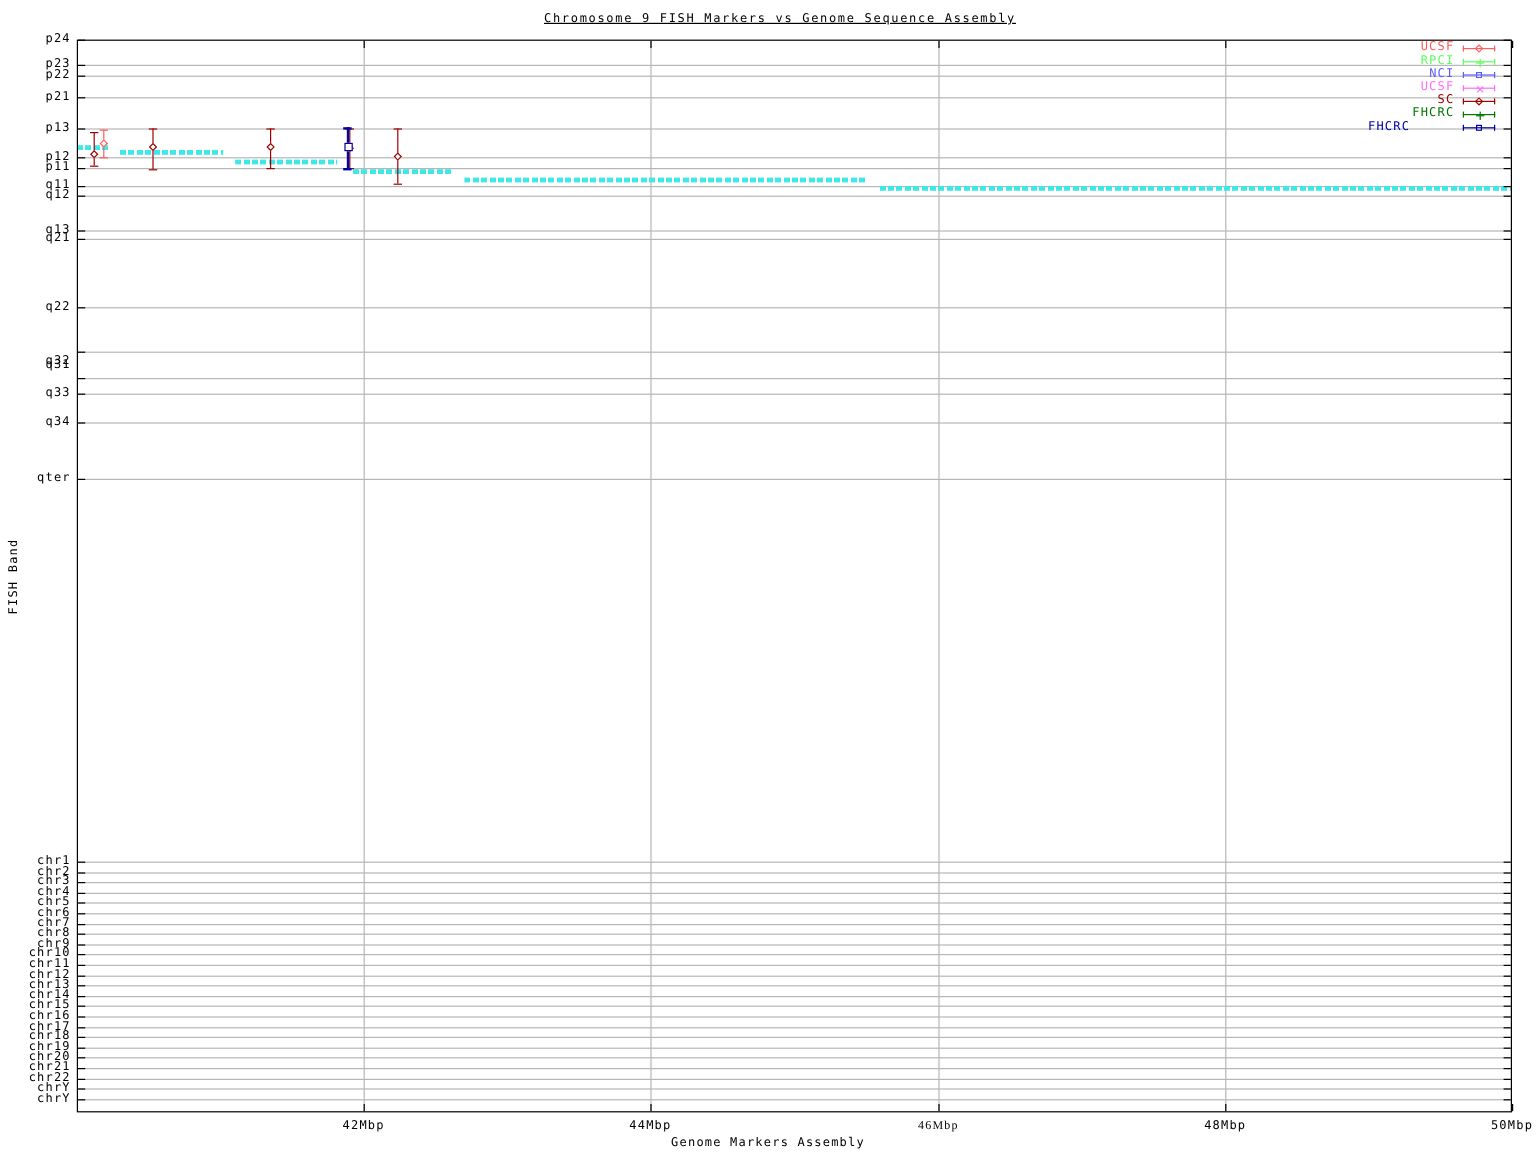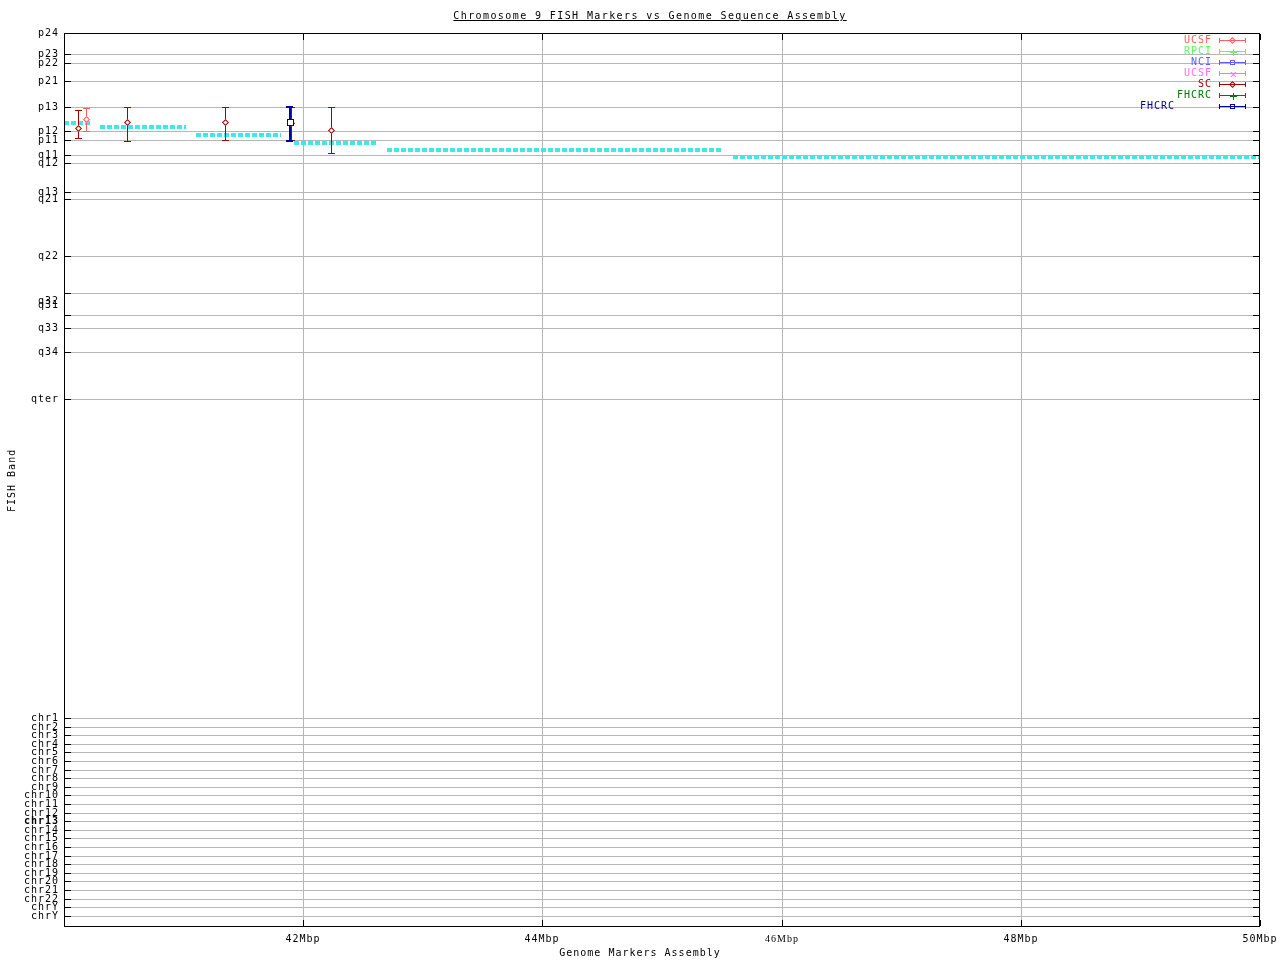--- a/index.html
+++ b/index.html
@@ -140,21 +140,21 @@
       <div style="position: absolute; left: 65px; top: 804px; width: 6px; height: 1px; background: rgb(0, 0, 0); z-index: 5;"></div>
       <div style="position: absolute; left: 1253px; top: 804px; width: 6px; height: 1px; background: rgb(0, 0, 0); z-index: 5;"></div>
       <div class="ylab" style="position: absolute; left: 0px; top: 799px; z-index: 6;">chr11</div>
       <div style="position: absolute; left: 65px; top: 813px; width: 1194px; height: 1px; background: rgb(182, 182, 182); z-index: 1;"></div>
       <div style="position: absolute; left: 65px; top: 813px; width: 6px; height: 1px; background: rgb(0, 0, 0); z-index: 5;"></div>
       <div style="position: absolute; left: 1253px; top: 813px; width: 6px; height: 1px; background: rgb(0, 0, 0); z-index: 5;"></div>
       <div class="ylab" style="position: absolute; left: 0px; top: 808px; z-index: 6;">chr12</div>
       <div style="position: absolute; left: 65px; top: 821px; width: 1194px; height: 1px; background: rgb(182, 182, 182); z-index: 1;"></div>
       <div style="position: absolute; left: 65px; top: 821px; width: 6px; height: 1px; background: rgb(0, 0, 0); z-index: 5;"></div>
       <div style="position: absolute; left: 1253px; top: 821px; width: 6px; height: 1px; background: rgb(0, 0, 0); z-index: 5;"></div>
-      <div class="ylab" style="position: absolute; left: 0px; top: 816px; z-index: 6; font-weight: bold;">chr13</div>
+      <div class="ylab" style="position: absolute; left: 0px; top: 816px; z-index: 6;">chr13</div>
       <div style="position: absolute; left: 65px; top: 830px; width: 1194px; height: 1px; background: rgb(182, 182, 182); z-index: 1;"></div>
       <div style="position: absolute; left: 65px; top: 830px; width: 6px; height: 1px; background: rgb(0, 0, 0); z-index: 5;"></div>
       <div style="position: absolute; left: 1253px; top: 830px; width: 6px; height: 1px; background: rgb(0, 0, 0); z-index: 5;"></div>
       <div class="ylab" style="position: absolute; left: 0px; top: 825px; z-index: 6;">chr14</div>
       <div style="position: absolute; left: 65px; top: 838px; width: 1194px; height: 1px; background: rgb(182, 182, 182); z-index: 1;"></div>
       <div style="position: absolute; left: 65px; top: 838px; width: 6px; height: 1px; background: rgb(0, 0, 0); z-index: 5;"></div>
       <div style="position: absolute; left: 1253px; top: 838px; width: 6px; height: 1px; background: rgb(0, 0, 0); z-index: 5;"></div>
       <div class="ylab" style="position: absolute; left: 0px; top: 833px; z-index: 6;">chr15</div>
       <div style="position: absolute; left: 65px; top: 847px; width: 1194px; height: 1px; background: rgb(182, 182, 182); z-index: 1;"></div>
       <div style="position: absolute; left: 65px; top: 847px; width: 6px; height: 1px; background: rgb(0, 0, 0); z-index: 5;"></div>

